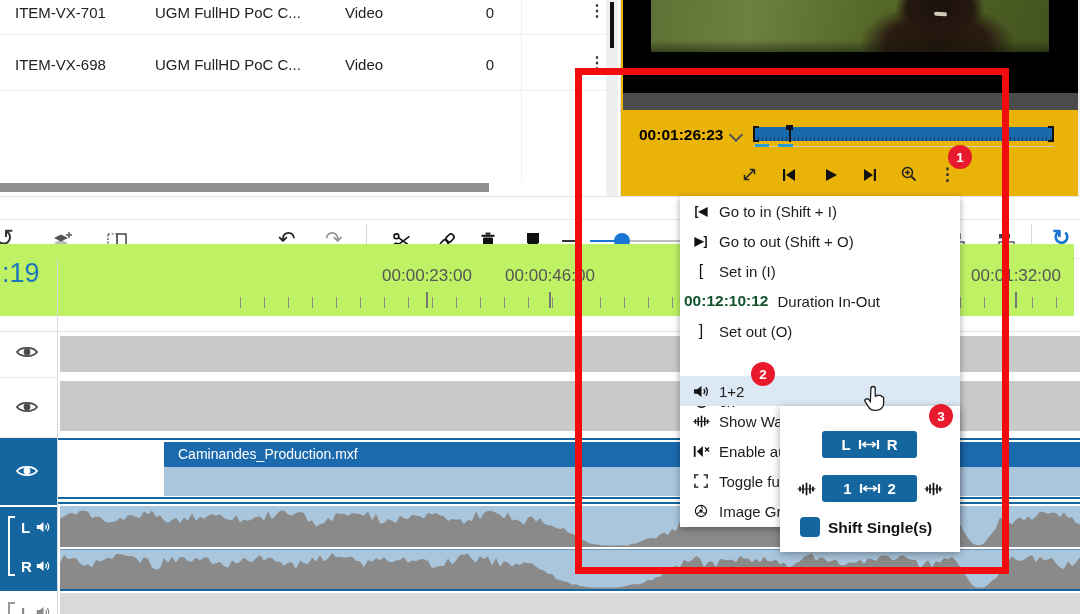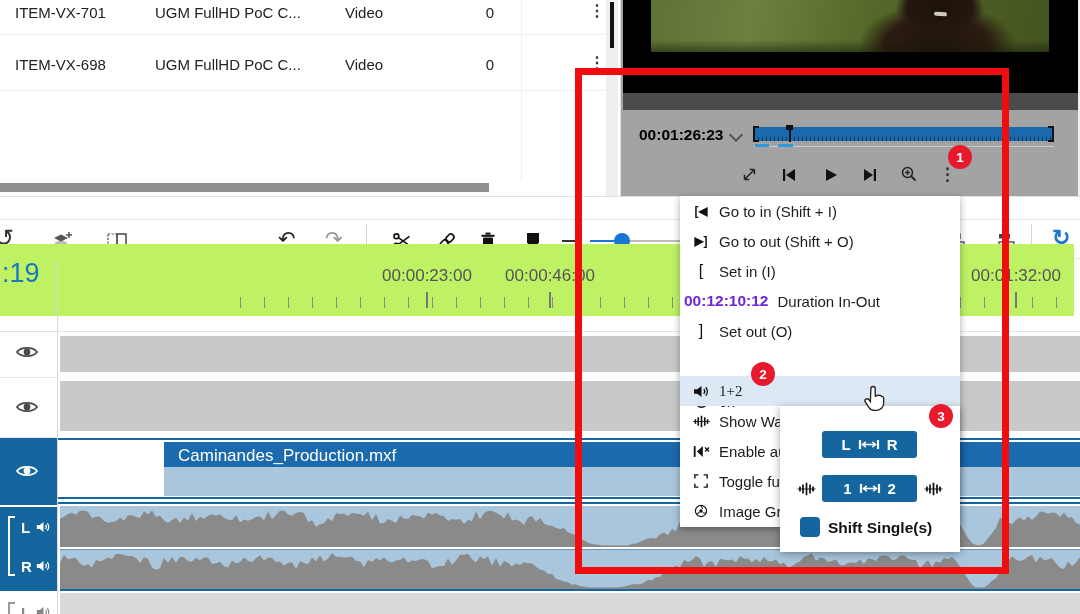--- a/index.html
+++ b/index.html
@@ -11,21 +11,21 @@
   .hline{position:absolute;background:#e2e2e2;height:1px;}
   .vline{position:absolute;background:#d9d9d9;width:1px;}
   .ruler-label{position:absolute;width:92px;text-align:center;font-size:17px;color:#555;}
   .ticks{position:absolute;height:11px;
          background:repeating-linear-gradient(to right,#8a8a8a 0 1px,transparent 1px 24px);}
   .talltick{position:absolute;width:2px;height:16px;background:#777;}
   .menu{position:absolute;left:680px;top:196px;width:280px;height:331px;background:#fff;
         box-shadow:0 2px 7px rgba(0,0,0,.35);z-index:20;}
   .mi{position:absolute;left:0;width:100%;height:30px;display:flex;align-items:center;
       padding-left:9px;box-sizing:border-box;cursor:pointer;}
-  .mi.hl{background:#dce9f5;font-family:Liberation Serif, serif;}
+  .mi.hl{background:#dce9f5;}
   .mi-ic{width:24px;min-width:24px;display:flex;justify-content:center;align-items:center;
          color:#111;font-size:12px;font-weight:700;margin-right:6px;}
   .mi-ic.big{font-size:16px;font-weight:400;}
   .mi-lb{font-size:15px;color:#1c1c1c;white-space:nowrap;}
   .mi-tc{font-size:15.5px;font-weight:bold;margin-right:9px;}
   .submenu{position:absolute;left:780px;top:406px;width:180px;height:146px;background:#fff;
            box-shadow:0 2px 8px rgba(0,0,0,.35);z-index:22;}
   .blubtn{position:absolute;width:95px;height:27px;background:#15659f;border-radius:3px;
           display:flex;align-items:center;justify-content:center;gap:7px;color:#fff;
           font-size:15px;font-weight:bold;cursor:pointer;}
@@ -161,21 +161,21 @@
     <div class="hline" style="left:0;top:90px;width:606px;background:#eee;"></div>
     <div class="vline" style="left:521px;top:0;height:181px;background:#f0f0f0;"></div>
 
     <div class="abs" style="left:0;top:183px;width:489px;height:9px;background:#8f8f8f;"></div>
   </div>
 
   <div class="abs" style="left:606px;top:0;width:12px;height:196px;background:#efefef;">
     <div class="abs" style="left:4px;top:2px;width:4px;height:46px;background:#111;"></div>
   </div>
 
-  <div class="abs" style="left:620px;top:0;width:460px;height:196px;background:#a3a3a3;border-left:1px solid #ddd;border-right:1px solid #ddd;box-sizing:border-box;padding-left:23px;">
+  <div class="abs" style="left:620px;top:0;width:460px;height:196px;background:#eab308;border-left:1px solid #ddd;border-right:1px solid #ddd;box-sizing:border-box;padding-left:23px;">
 
     <div class="abs" style="left:2px;top:0;width:456px;height:110px;background:#000;">
       <div class="abs" style="left:28px;top:0;width:398px;height:52px;overflow:hidden;
            background:linear-gradient(100deg,#5f7134 0%,#6d8040 25%,#556829 55%,#44541f 100%);">
         <div class="abs" style="left:150px;top:-6px;width:248px;height:64px;
              background:radial-gradient(60px 38px at 56% 22%,#1c120a 0%,#241710 55%,rgba(36,23,16,0) 74%),
                         radial-gradient(100px 52px at 55% 78%,#20140c 0%,#2b1c11 52%,rgba(43,28,17,0) 78%);"></div>
         <div class="abs" style="left:283px;top:12px;width:13px;height:4px;background:#cfc9b8;border-radius:2px;transform:rotate(4deg);"></div>
         <div class="abs" style="left:0;top:40px;width:398px;height:12px;background:linear-gradient(180deg,rgba(20,26,10,0),rgba(20,26,10,.55));"></div>
       </div>
@@ -297,21 +297,21 @@
   <span class="tlab" style="left:21px;top:604px;color:#888;">L</span>
   <svg class="i abs" style="left:36px;top:606px;color:#888;" width="15" height="12">
       <use href="#s-speaker"></use>
     </svg>
 
   <div class="abs" style="left:60px;top:336px;width:1020px;height:36px;background:#c9c9c9;"></div>
   <div class="abs" style="left:60px;top:381px;width:1020px;height:50px;background:#c9c9c9;"></div>
 
   <div class="abs" style="left:58px;top:438px;width:1022px;height:2px;background:#15659f;"></div>
   <div class="abs" style="left:164px;top:442px;width:916px;height:25px;background:#1b6aad;">
-    <span style="position:absolute;left:14px;top:4px;font-size:17px;color:#fff;">Caminandes_Production.mxf</span>
+    <span style="position:absolute;left:14px;top:4px;font-size:14px;color:#fff;">Caminandes_Production.mxf</span>
   </div>
   <div class="abs" style="left:164px;top:467px;width:916px;height:29px;background:#a9c6dd;"></div>
   <div class="abs" style="left:58px;top:497px;width:1022px;height:2px;background:#15659f;"></div>
   <div class="abs" style="left:58px;top:502px;width:1022px;height:2px;background:#15659f;"></div>
 
   <div class="abs" style="left:60px;top:506px;width:1020px;height:41px;background:#a9c6dd;"></div>
   <svg id="wave-l" class="abs" style="left:60px;top:506px;" width="1020" height="41" viewBox="0 0 1020 41" preserveAspectRatio="none">
       <polygon points="0,41 0,12.4 4,10.8 8,7.9 12,6.8 16,8.8 20,4.8 24,4.7 28,5.8 32,12.2 36,10.8 40,10.7 44,15.0 48,16.8 52,16.1 56,15.2 60,11.7 64,14.2 68,9.3 72,9.2 76,10.9 80,12.1 84,5.3 88,8.6 92,4.4 96,10.9 100,9.5 104,14.6 108,17.1 112,13.9 116,11.7 120,17.1 124,11.6 128,14.4 132,7.3 136,14.9 140,10.8 144,12.8 148,9.7 152,8.3 156,9.7 160,8.3 164,12.1 168,13.5 172,14.2 176,8.9 180,16.4 184,13.5 188,14.8 192,13.3 196,10.9 200,10.4 204,14.5 208,5.5 212,13.2 216,9.1 220,4.8 224,4.6 228,8.4 232,9.7 236,6.9 240,5.9 244,6.9 248,15.7 252,14.3 256,20.8 260,18.2 264,17.2 268,12.1 272,15.3 276,7.2 280,7.9 284,7.8 288,10.1 292,6.9 296,7.8 300,7.9 304,9.8 308,5.6 312,14.2 316,8.1 320,17.5 324,16.9 328,13.1 332,14.8 336,16.9 340,9.6 344,12.4 348,13.0 352,8.9 356,9.7 360,10.2 364,12.5 368,6.7 372,8.5 376,7.0 380,9.2 384,10.3 388,15.0 392,12.9 396,13.7 400,13.0 404,17.9 408,13.9 412,14.9 416,5.4 420,13.3 424,7.0 428,4.7 432,5.1 436,6.8 440,8.8 444,12.4 448,6.5 452,14.4 456,13.5 460,15.3 464,19.1 468,11.5 472,10.3 476,15.7 480,12.1 484,17.8 488,19.2 492,19.7 496,22.1 500,23.1 504,22.1 508,26.5 512,27.7 516,29.4 520,33.5 524,34.6 528,36.8 532,37.9 536,38.5 540,39.0 544,39.5 548,39.3 552,39.5 556,39.5 560,39.2 564,39.5 568,39.4 572,37.8 576,37.4 580,35.8 584,34.0 588,32.5 592,31.9 596,32.6 600,28.3 604,26.6 608,29.0 612,22.8 616,25.2 620,15.2 624,12.7 628,12.6 632,10.6 636,11.2 640,12.4 644,4.8 648,7.3 652,13.6 656,8.9 660,14.2 664,15.7 668,12.8 672,18.6 676,13.5 680,10.7 684,15.8 688,9.1 692,12.6 696,7.1 700,4.4 704,6.7 708,7.0 712,7.0 716,7.3 720,10.7 724,9.0 728,14.5 732,10.9 736,9.6 740,12.7 744,11.7 748,18.8 752,12.5 756,10.3 760,7.1 764,7.5 768,6.6 772,10.2 776,12.2 780,6.0 784,10.2 788,10.7 792,12.7 796,9.1 800,6.4 804,15.3 808,17.5 812,15.9 816,15.6 820,19.2 824,11.1 828,7.2 832,7.8 836,10.7 840,7.2 844,10.5 848,12.9 852,9.6 856,3.7 860,7.9 864,6.1 868,9.1 872,9.1 876,13.5 880,16.3 884,14.8 888,14.2 892,16.7 896,10.1 900,18.3 904,25.6 908,31.9 912,36.9 916,39.1 920,39.3 924,37.4 928,32.2 932,27.3 936,22.0 940,11.5 944,14.3 948,16.0 952,18.2 956,13.7 960,11.3 964,14.7 968,10.5 972,13.9 976,10.5 980,5.4 984,6.2 988,7.8 992,6.5 996,7.0 1000,11.0 1004,6.6 1008,11.7 1012,11.2 1016,17.1 1020,18.5 1020,41" fill="#8a8a8a"></polygon>
     </svg>
   <div class="abs" style="left:60px;top:547px;width:1020px;height:3px;background:#fff;border-bottom:1px solid #6b93b5;box-sizing:border-box;"></div>
@@ -330,21 +330,21 @@
     </div>
     <div class="mi" style="top:30px;">
       <span class="mi-ic">▶]</span>
       <span class="mi-lb">Go to out (Shift + O)</span>
     </div>
     <div class="mi" style="top:60px;">
       <span class="mi-ic big">[</span>
       <span class="mi-lb">Set in (I)</span>
     </div>
     <div class="mi" style="top:90px;padding-left:4px;">
-      <span class="mi-tc" style="color:#6d28d9;">00:12:10:12</span>
+      <span class="mi-tc" style="color:#14532d;">00:12:10:12</span>
       <span class="mi-lb">Duration In-Out</span>
     </div>
     <div class="mi" style="top:120px;">
       <span class="mi-ic big">]</span>
       <span class="mi-lb">Set out (O)</span>
     </div>
     <div class="mi" style="top:150px;margin-top:40px;">
       <span class="mi-ic">
           <svg class="i" width="15" height="15" style="color:#111;">
             <use href="#s-speedo"></use>

